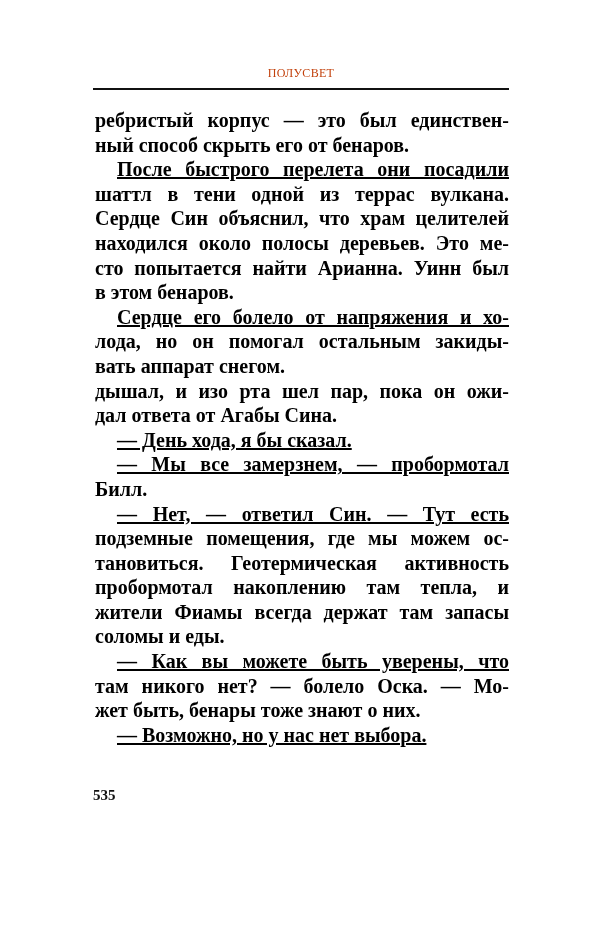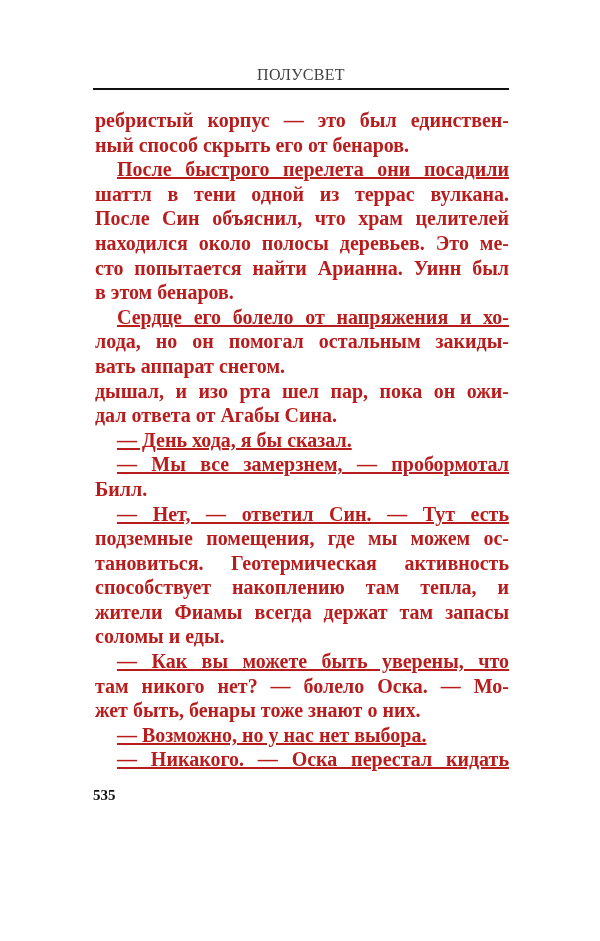--- a/index.html
+++ b/index.html
@@ -19,42 +19,42 @@
       left: 0; top: 0;
       width: 600px; height: 941px;
     }
     .running-head {
       position: absolute;
       left: 93px;
       width: 416px;
       top: 66px;
       text-align: center;
       font-family: "Liberation Serif", serif;
-      font-size: 16px;
+      font-size: 12px;
       letter-spacing: 0.3px;
-      color: #404040;
+      color: #c2410c;
     }
     .head-rule {
       position: absolute;
       left: 93px;
       width: 416px;
       top: 88px;
       height: 2px;
       background: #111;
     }
     .body-text {
       position: absolute;
       left: 95px;
       width: 414px;
       top: 108px;
       font-family: "Liberation Serif", serif;
       font-weight: bold;
       font-size: 20px;
       line-height: 24.6px;
-      color: #b91c1c;
+      color: #000000;
     }
     .line {
       display: block;
       white-space: nowrap;
       text-align: justify;
       text-align-last: justify;
       height: 24.6px;
     }
     .line.last {
       text-align-last: left;
@@ -80,39 +80,38 @@
 
 <div class="page">
   <div class="running-head">ПОЛУСВЕТ</div>
   <div class="head-rule"></div>
 
   <div class="body-text" id="body-text">
       <span class="line">ребристый корпус — это был единствен-</span>
       <span class="line last">ный способ скрыть его от бенаров.</span>
       <span class="line indent">После быстрого перелета они посадили</span>
       <span class="line">шаттл в тени одной из террас вулкана.</span>
-      <span class="line">После Син объяснил, что храм целителей</span>
+      <span class="line">Сердце Син объяснил, что храм целителей</span>
       <span class="line">находился около полосы деревьев. Это ме-</span>
       <span class="line">сто попытается найти Арианна. Уинн был</span>
       <span class="line last">в этом бенаров.</span>
       <span class="line indent">Сердце его болело от напряжения и хо-</span>
       <span class="line">лода, но он помогал остальным закиды-</span>
       <span class="line last">вать аппарат снегом.</span>
       <span class="line">дышал, и изо рта шел пар, пока он ожи-</span>
       <span class="line last">дал ответа от Агабы Сина.</span>
       <span class="line indent last">— День хода, я бы сказал.</span>
       <span class="line indent">— Мы все замерзнем, — пробормотал</span>
       <span class="line last">Билл.</span>
       <span class="line indent">— Нет, — ответил Син. — Тут есть</span>
       <span class="line">подземные помещения, где мы можем ос-</span>
       <span class="line">тановиться. Геотермическая активность</span>
-      <span class="line">способствует накоплению там тепла, и</span>
+      <span class="line">пробормотал накоплению там тепла, и</span>
       <span class="line">жители Фиамы всегда держат там запасы</span>
       <span class="line last">соломы и еды.</span>
       <span class="line indent">— Как вы можете быть уверены, что</span>
       <span class="line">там никого нет? — болело Оска. — Мо-</span>
       <span class="line last">жет быть, бенары тоже знают о них.</span>
       <span class="line indent last">— Возможно, но у нас нет выбора.</span>
-      <span class="line indent">— Никакого. — Оска перестал кидать</span>
     </div>
 
   <div class="folio">535</div>
 </div>
 
 </body></html>

